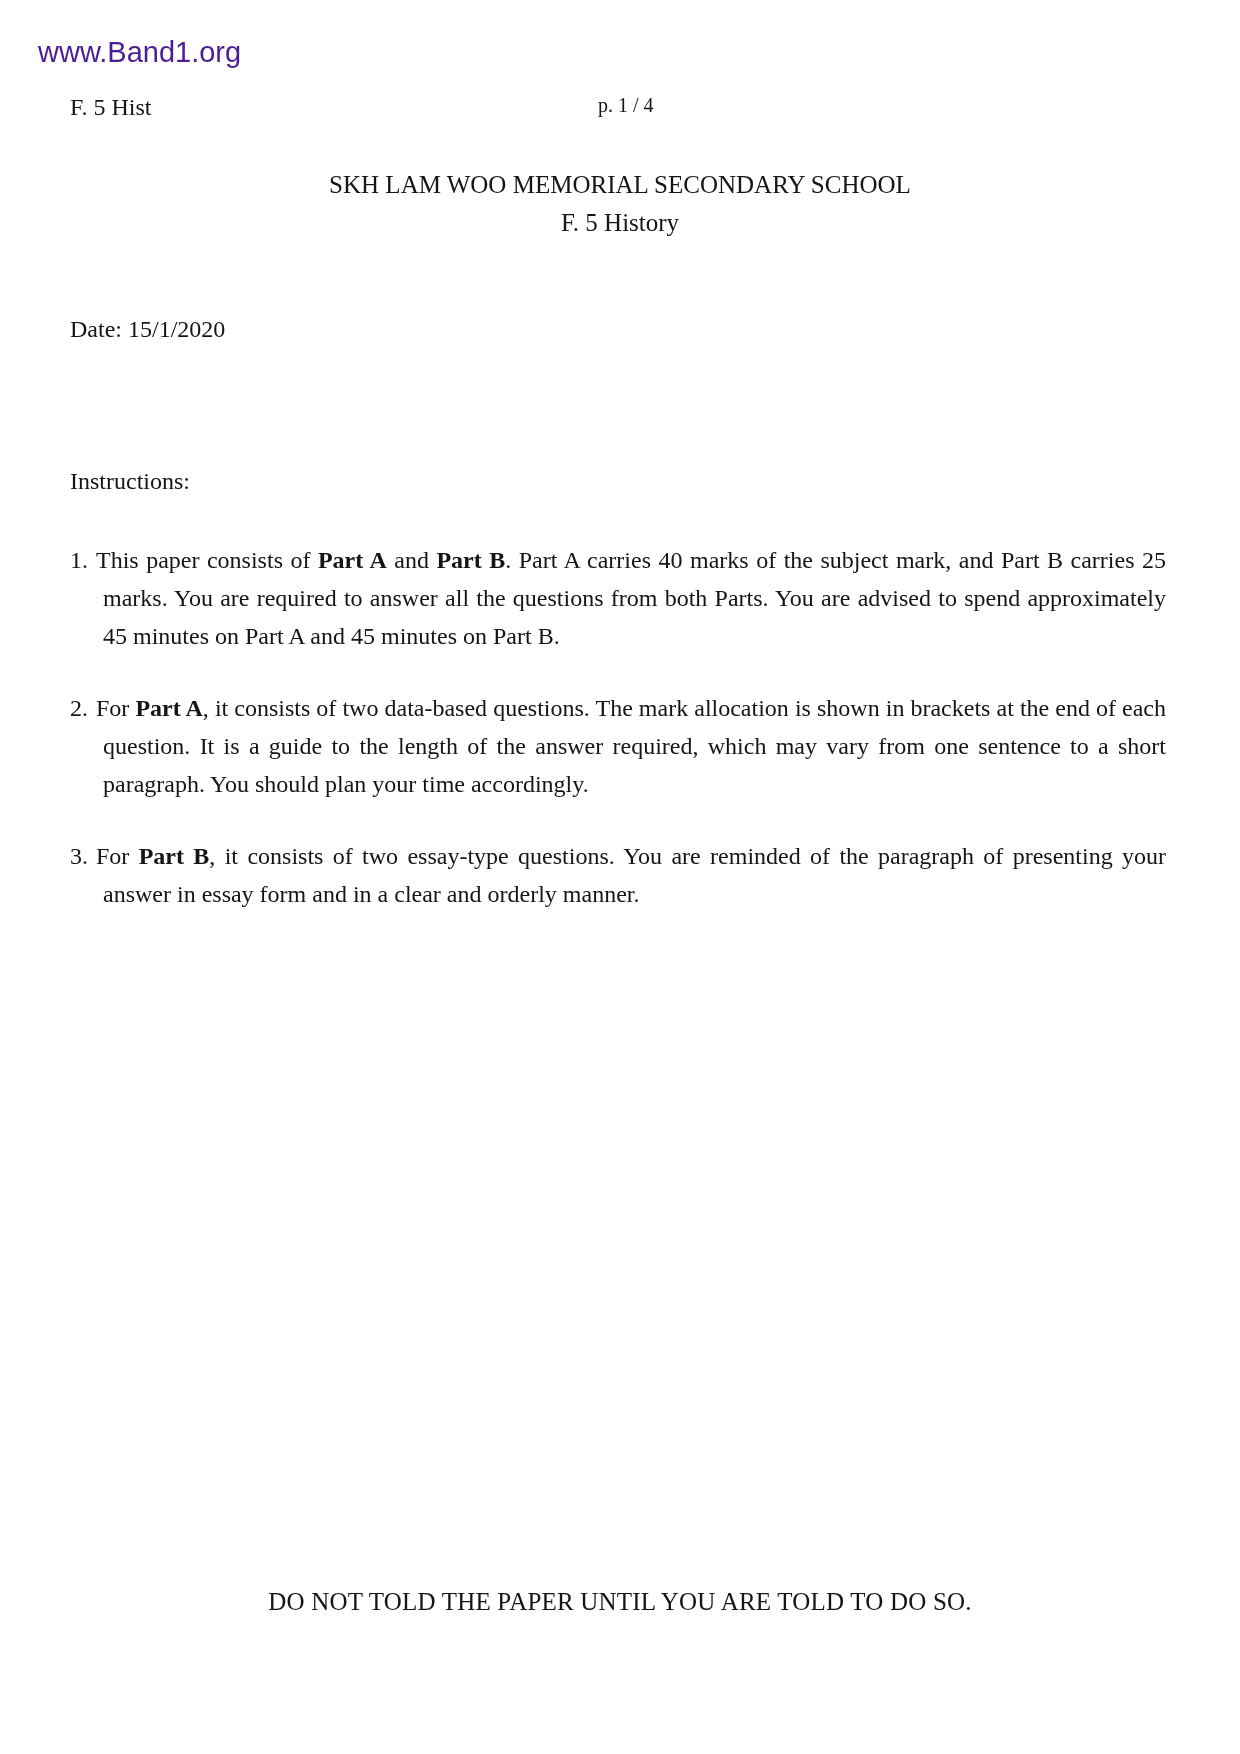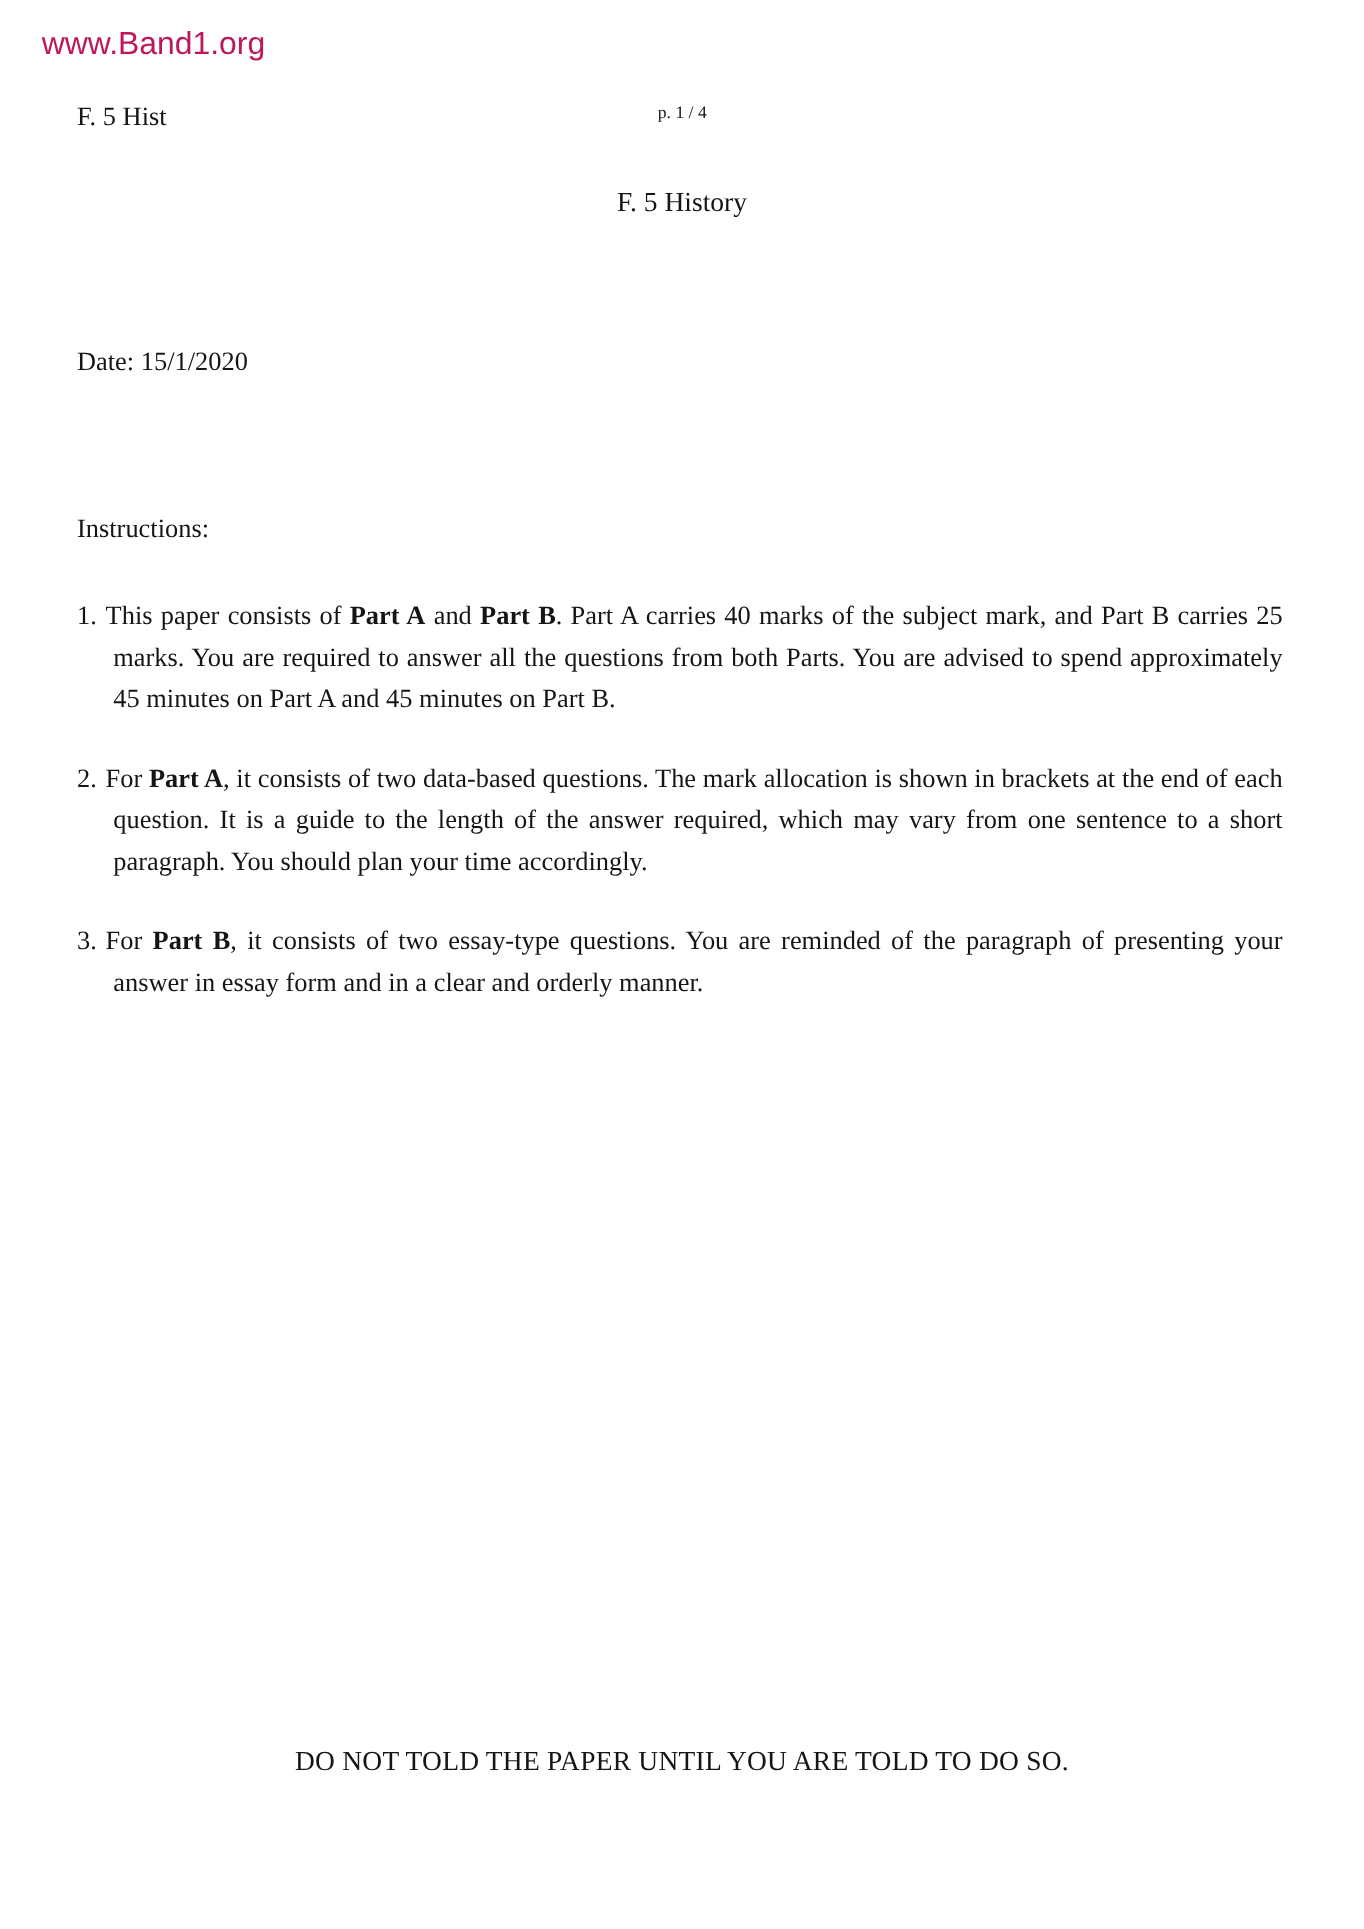--- a/index.html
+++ b/index.html
@@ -12,37 +12,37 @@
     width: 1240px;
     height: 1754px;
     background: #ffffff;
     color: #151515;
     font-family: "Liberation Serif", serif;
     overflow: hidden;
   }
   .watermark {
     position: absolute;
     left: 38px;
-    top: 24px;
+    top: 36px;
     font-family: "Liberation Sans", sans-serif;
     font-size: 29px;
     letter-spacing: 0px;
-    color: #be185d;
+    color: #4c1d95;
   }
   .hdr-left {
     position: absolute;
     left: 70px;
     top: 94px;
     font-size: 24px;
   }
   .hdr-page {
     position: absolute;
     left: 598px;
     top: 94px;
-    font-size: 16px;
+    font-size: 20px;
   }
   .title-block {
     position: absolute;
     top: 166px;
     left: 0;
     width: 100%;
     text-align: center;
     font-size: 25px;
     line-height: 38px;
   }
@@ -91,20 +91,21 @@
 
 <div class="page">
 
   <div class="watermark">www.Band1.org</div>
 
   <div class="hdr-left">F. 5 Hist</div>
 
   <div class="hdr-page">p. 1 / 4</div>
 
   <div class="title-block">
+    <span class="title-line">SKH LAM WOO MEMORIAL SECONDARY SCHOOL</span>
     <span class="title-line title-subject">F. 5 History</span>
   </div>
 
   <div class="meta-line meta-date">Date: 15/1/2020</div>
 
 
   <div class="meta-line meta-instructions">Instructions:</div>
 
   <div class="instruction-list">
 

